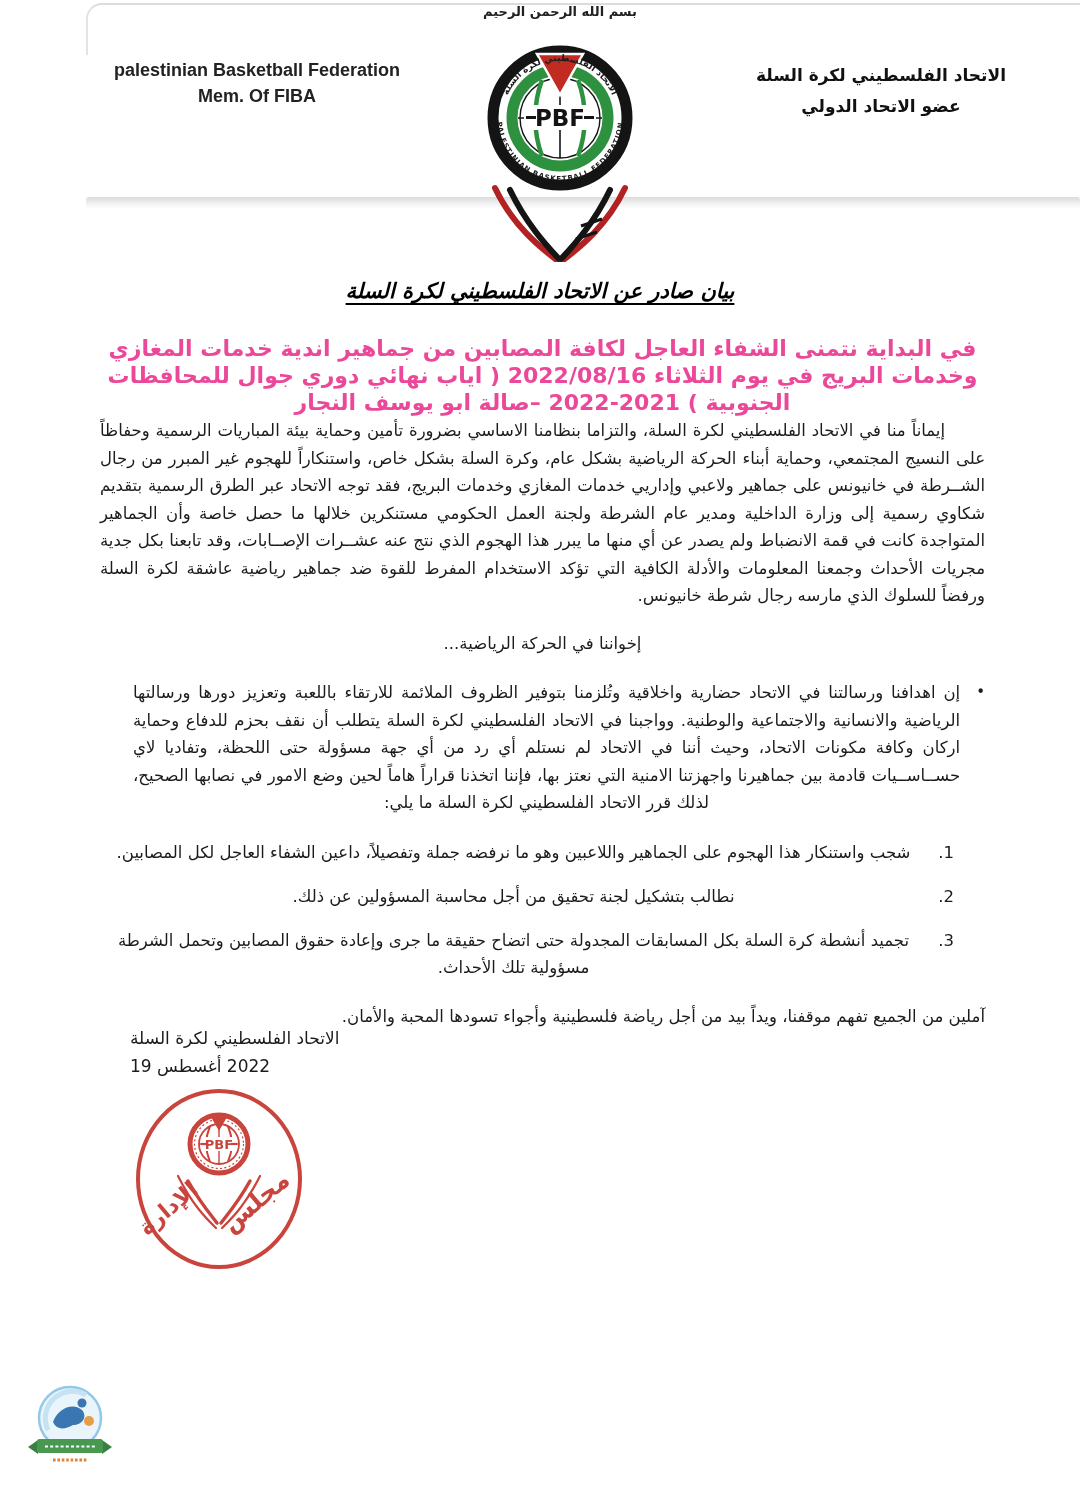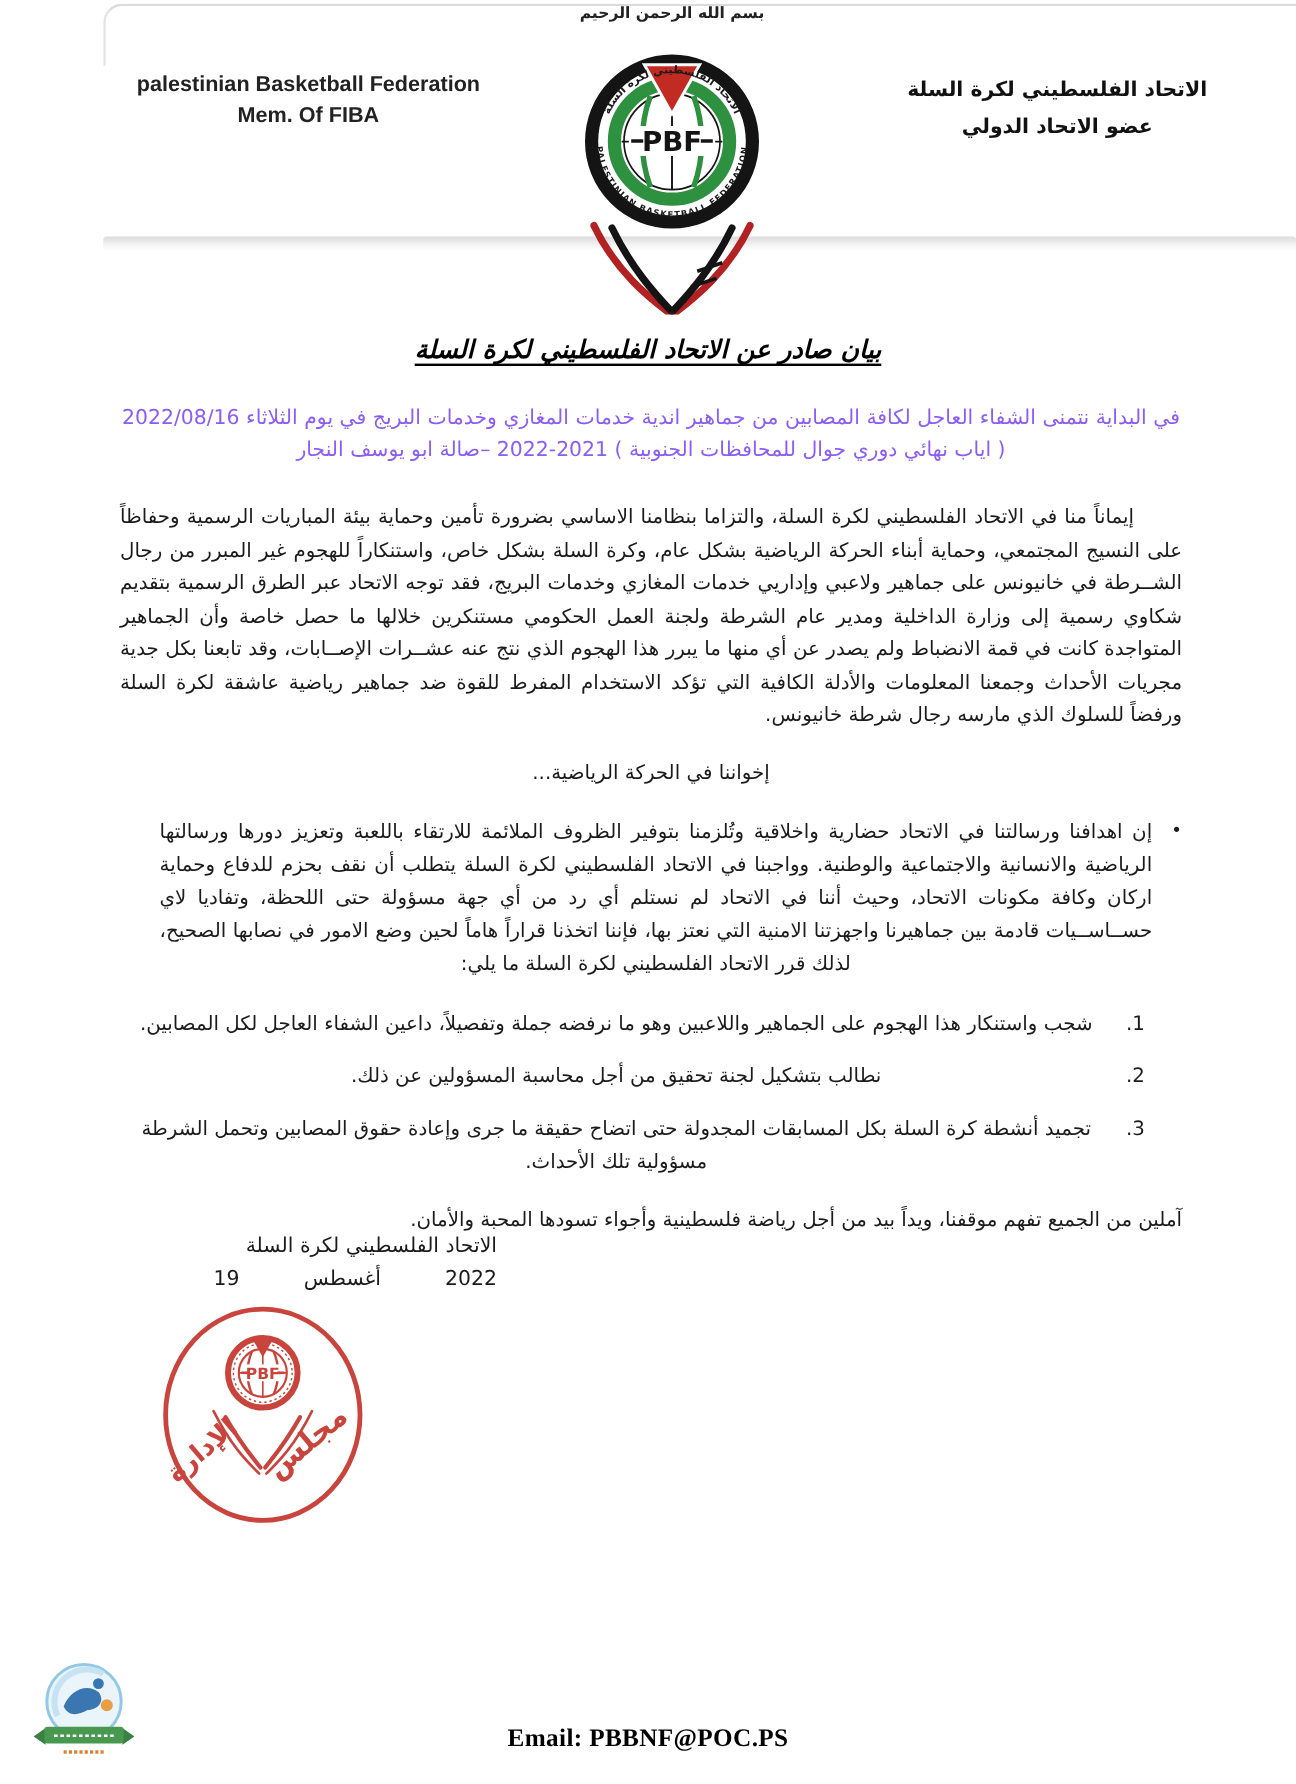--- a/index.html
+++ b/index.html
@@ -31,21 +31,21 @@
   .logo-block { position:absolute; top:4px; left:438px; width:244px; text-align:center; z-index:2; }
   .bismillah { direction:rtl; font-size:13px; font-weight:bold; color:#222; margin-bottom:1px; }
 
   .doc-title {
     position:absolute; top:279px; left:0; right:0; text-align:center; direction:rtl;
     font-size:21px; font-weight:bold; font-style:italic; color:#000;
     text-decoration:underline; text-decoration-thickness:2px; text-underline-offset:5px;
   }
   .intro-bold {
     position:absolute; top:335px; left:100px; right:95px; direction:rtl;
-    text-align:center; font-weight:normal; font-size:17px; line-height:27px; color:#8b5cf6;
+    text-align:center; font-weight:bold; font-size:22px; line-height:27px; color:#ec4899;
   }
   .body-par {
     position:absolute; top:417px; left:100px; right:95px; direction:rtl;
     text-align:justify; text-indent:40px; font-size:16.5px; line-height:27.5px;
   }
   .salutation {
     position:absolute; top:634px; left:100px; right:95px; direction:rtl;
     text-align:center; font-size:16.5px;
   }
   .bullet-row {
@@ -58,21 +58,21 @@
     position:absolute; top:822px; left:100px; right:95px; direction:rtl;
     margin:0; padding:0 52px 0 0; font-size:16.5px; line-height:27px;
   }
   .decision-list li { text-align:center; padding-right:6px; margin:17px 0 0 0; }
   .closing-par {
     position:absolute; top:980px; left:100px; right:95px; direction:rtl;
     text-align:right; font-size:16.5px;margin-top:27px;
   }
   .signature { position:absolute; top:1024px; left:130px; direction:rtl; text-align:right; font-size:17px; line-height:28px; }
   .sig-date { direction:ltr; text-align:left; font-size:17px; }
-  .sig-date span { unicode-bidi:isolate;margin-left:48px; }
+  .sig-date span { unicode-bidi:isolate; }
 
   .stamp { position:absolute; top:1086px; left:131px; opacity:.9; }
   .watermark { position:absolute; top:1380px; left:24px; opacity:.95; }
   .footer-email {
     position:absolute; top:1436px; left:0; right:0; text-align:center;
     font-family:"Liberation Serif", serif; font-weight:bold; font-size:21px; color:#000;
     letter-spacing:.3px;
   }
   svg text { font-family:"DejaVu Sans", sans-serif; }
 </style>
@@ -205,15 +205,14 @@
       <circle cx="58" cy="23" r="4.5" fill="#2f6fae"></circle>
       <circle cx="65" cy="41" r="5" fill="#e59a3a"></circle>
       <polygon points="14,60 4,67 14,74" fill="#2f7a38"></polygon>
       <polygon points="78,60 88,67 78,74" fill="#2f7a38"></polygon>
       <rect x="13" y="59" width="66" height="14" rx="2.5" fill="#3f9347"></rect>
       <line x1="21" y1="66.5" x2="71" y2="66.5" stroke="#ffffff" stroke-width="2" stroke-dasharray="3,2.2"></line>
       <line x1="29" y1="80" x2="63" y2="80" stroke="#e07b2a" stroke-width="3" stroke-dasharray="2.6,1.8"></line>
     </svg>
   </div>
 
-  <div class="footer-email">Email: PBBNF@POC.PS</div>
 
 </div>
 
 </body></html>

